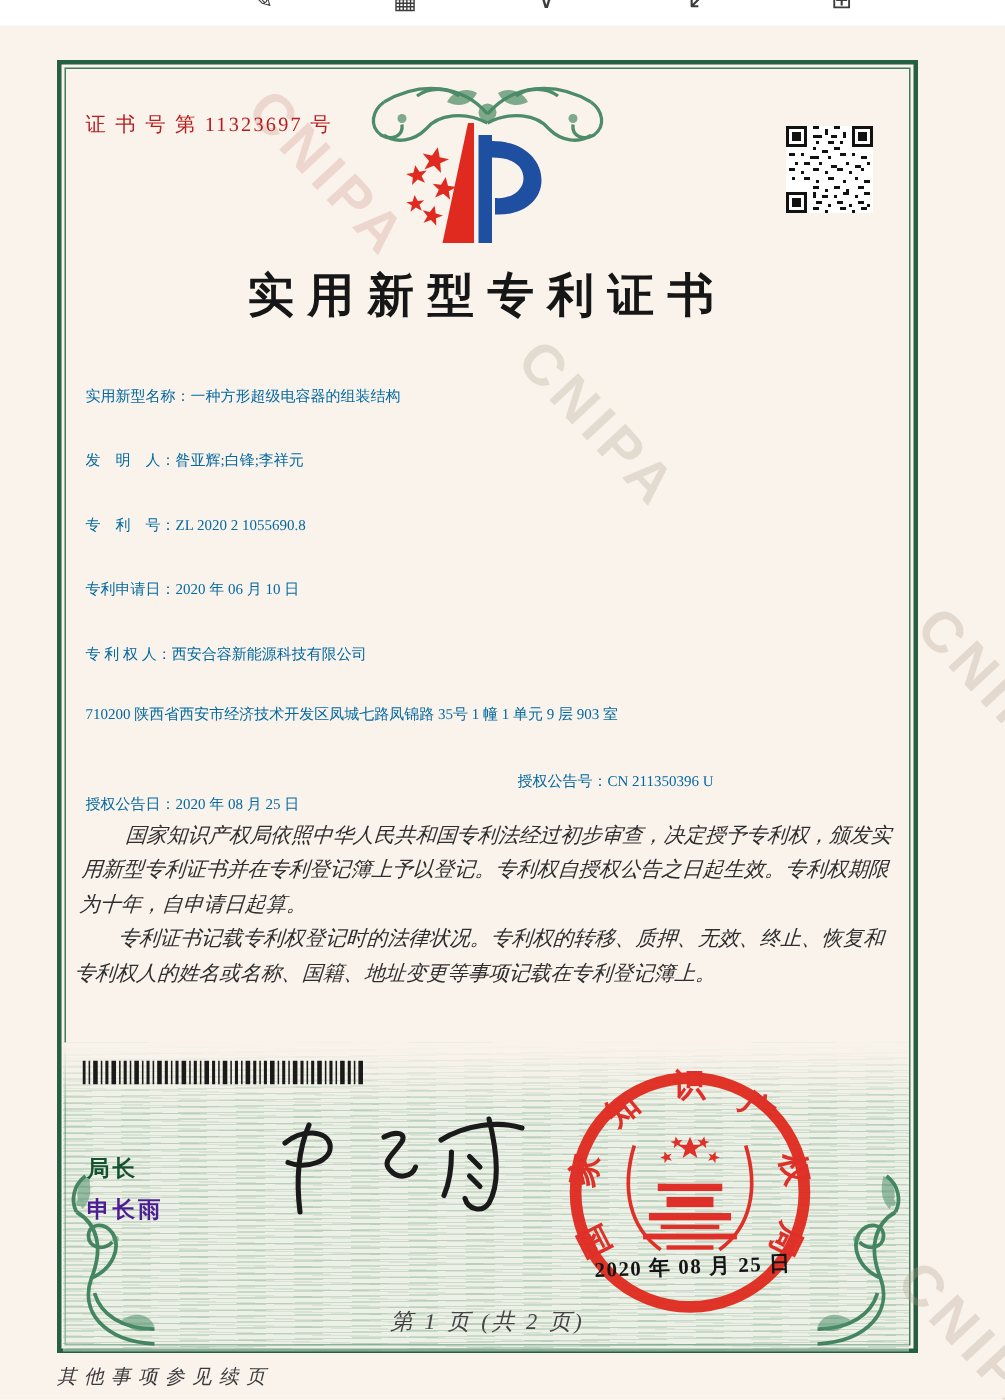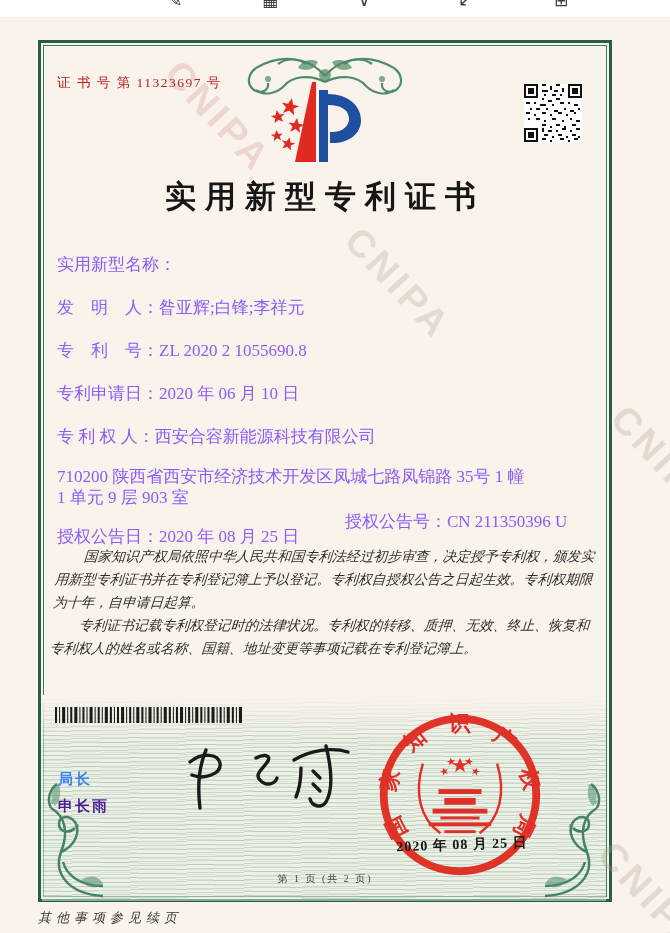--- a/index.html
+++ b/index.html
@@ -15,45 +15,45 @@
       letter-spacing:4px;transform:rotate(47deg);z-index:2;white-space:nowrap}
   .wm1{left:150px;top:95px;color:rgba(205,150,135,.30)}
   .wm2{left:330px;top:262px;color:rgba(170,158,138,.28)}
   .wm3{left:596px;top:440px;color:rgba(175,160,140,.30)}
   .wm4{left:583px;top:876px;color:rgba(175,160,140,.30);z-index:3}
   .cert-no{position:absolute;left:57px;top:74px;font-size:13.5px;letter-spacing:1.5px;color:#b91c1c;z-index:3}
   .qr{position:absolute;left:524px;top:84px;width:58px;height:58px;z-index:3}
   .logo{position:absolute;left:245px;top:80px;z-index:3}
   .title{position:absolute;left:38px;top:176px;width:574px;text-align:center;
          font-size:31px;font-weight:bold;letter-spacing:9px;color:#161616;z-index:3}
-  .row{position:absolute;left:57px;font-size:17px;color:#8b5cf6;z-index:3;display:flex;line-height:21px}
+  .row{position:absolute;left:57px;font-size:10px;color:#0369a1;z-index:3;display:flex;line-height:21px}
   .row .lbl{white-space:pre;flex:none}
   .row .val{white-space:pre-wrap}
   .addr .val{width:468px}
   .grant2{left:345px}
   .paras{position:absolute;left:57px;top:545px;width:540px;font-size:13.8px;line-height:23px;
          color:#2e2e2e;font-style:italic;transform:skewX(-4deg);transform-origin:0 0;z-index:3}
   .paras p{text-indent:2em}
   .band{position:absolute;left:42px;top:695px;width:564px;height:206px;z-index:2;
         background-color:rgba(225,237,225,.55);
         background-image:repeating-linear-gradient(179deg,rgba(106,158,120,.28) 0 1px,rgba(0,0,0,0) 1px 4px),
                          repeating-linear-gradient(1.5deg,rgba(106,158,120,.16) 0 1px,rgba(0,0,0,0) 1px 5px)}
   .band::before{content:"";position:absolute;left:0;top:0;right:0;height:45px;
         background:linear-gradient(#faf3ec,rgba(250,243,236,0))}
   .barcode{position:absolute;left:55px;top:707px;z-index:4}
   .sig-title{position:absolute;left:58px;top:770px;font-family:"Liberation Sans",sans-serif;
-             font-weight:600;font-size:15px;letter-spacing:2px;color:#3b82f6;z-index:4}
+             font-weight:600;font-size:15px;letter-spacing:2px;color:#14532d;z-index:4}
   .sig-name{position:absolute;left:58px;top:797px;font-family:"Liberation Sans",sans-serif;
             font-weight:700;font-size:15px;letter-spacing:2px;color:#4c1d95;z-index:4}
   .signature{position:absolute;left:168px;top:740px;z-index:4}
   .seal{position:absolute;left:372px;top:707px;z-index:5;opacity:.95}
   .seal-date{position:absolute;left:382px;top:836px;width:160px;text-align:center;font-size:14px;
              font-weight:600;letter-spacing:1px;color:#151515;z-index:6;transform:rotate(-2deg)}
-  .page-footer{position:absolute;left:38px;top:872px;width:574px;text-align:center;font-size:10px;
-               letter-spacing:2px;color:#444;z-index:4;}
+  .page-footer{position:absolute;left:38px;top:872px;width:574px;text-align:center;font-size:15px;
+               letter-spacing:2px;color:#444;z-index:4;font-style:italic}
   .cont-note{position:absolute;left:38px;top:909px;width:500px;text-align:left;font-size:13px;
              letter-spacing:5px;color:#3a3a3a;z-index:4;font-style:italic}
   .corner{position:absolute;z-index:3}
   .corner-left{left:41px;top:772px}
   .corner-right{left:539px;top:772px;transform:scaleX(-1)}
   .ornament-top{position:absolute;left:238px;top:48px;z-index:3}
 </style>
 </head>
 <body>
 
@@ -185,20 +185,21 @@
       <rect x="18" y="27" width="2" height="1"></rect>
     <rect x="22" y="28" width="1" height="1"></rect>
       <rect x="25" y="27" width="2" height="1"></rect>
   </g>
 </svg>
 
 <div class="title">实用新型专利证书</div>
 
 <div class="row" style="top:254px">
   <span class="lbl">实用新型名称：</span>
+    <span class="val">一种方形超级电容器的组装结构</span>
 </div>
 <div class="row" style="top:297px">
   <span class="lbl">发　明　人：</span>
     <span class="val">昝亚辉;白锋;李祥元</span>
 </div>
 <div class="row" style="top:340px">
   <span class="lbl">专　利　号：</span>
     <span class="val">ZL 2020 2 1055690.8</span>
 </div>
 <div class="row" style="top:383px">

